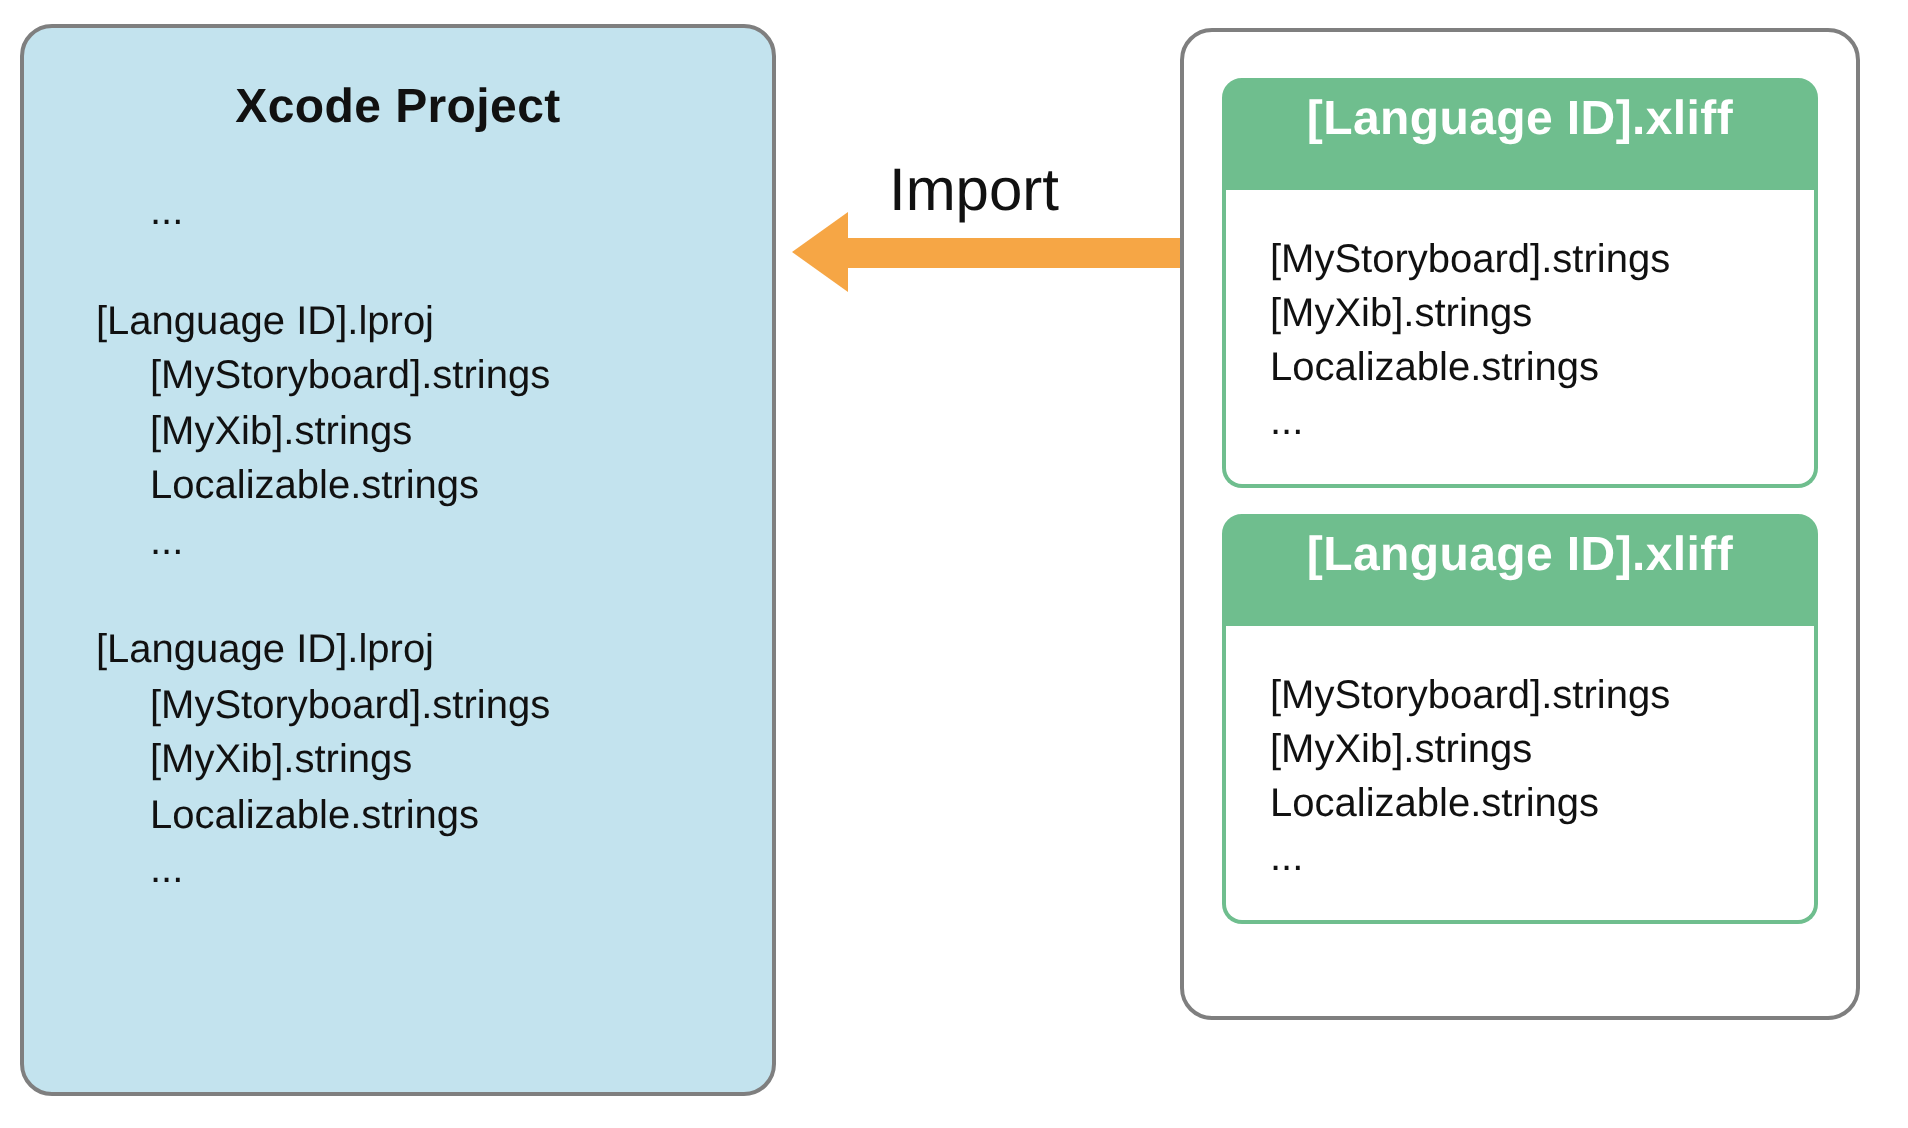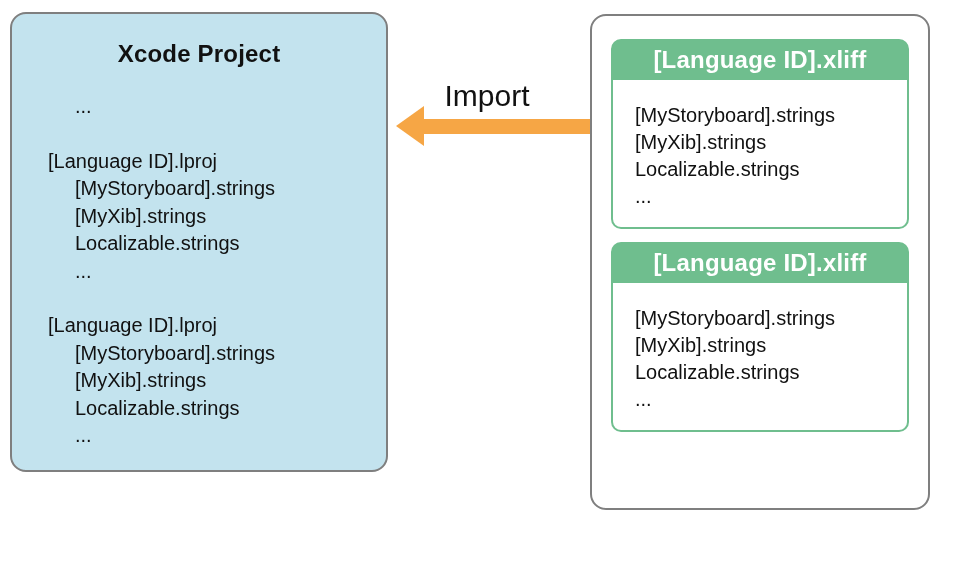--- a/index.html
+++ b/index.html
@@ -9,36 +9,36 @@
     --arrow-orange:#f6a645;
     --text-black:#111111;
   }
   html,body{margin:0;padding:0;}
   body{
     width:954px;height:564px;position:relative;background:#ffffff;
     font-family:"Liberation Sans", sans-serif;color:var(--text-black);
     overflow:hidden;
   }
   .panel{box-sizing:border-box;position:absolute;border:2px solid var(--border-gray);border-radius:16px;}
-  .panel-left{left:10px;top:12px;width:378px;height:460px;background:var(--panel-blue);}
+  .panel-left{left:10px;top:12px;width:378px;height:536px;background:var(--panel-blue);}
   .panel-right{left:590px;top:14px;width:340px;height:496px;background:#ffffff;}
   .panel-title{font-size:24px;font-weight:bold;text-align:center;margin-top:26px;letter-spacing:0.2px;}
   .panel-right .panel-title{margin-top:24px;}
 
   .file-tree{margin:25px 0 0 36px;font-size:20px;line-height:27.5px;}
   .tree-group{margin-bottom:27px;}
   .tree-item{padding-left:27px;}
 
   .xliff-card{width:298px;margin:0 auto;}
   .xliff-card.first{margin-top:23px;}
   .xliff-card.second{margin-top:13px;}
   .xliff-header{
     box-sizing:border-box;background:var(--green);border:2px solid var(--green);
     border-radius:10px 10px 0 0;color:#ffffff;font-weight:bold;font-size:24px;
-    text-align:center;height:41px;line-height:38px;letter-spacing:0.2px;
+    text-align:center;height:56px;line-height:38px;letter-spacing:0.2px;
   }
   .xliff-body{
     box-sizing:border-box;background:#ffffff;border:2px solid var(--green);border-top:none;
     border-radius:0 0 10px 10px;padding:22px 4px 17px 22px;
     font-size:20px;line-height:27px;height:149px;
   }
 
   .arrow-label{position:absolute;left:397px;top:79px;width:180px;text-align:center;font-size:30px;}
   .arrow-shaft{position:absolute;left:423px;top:119px;width:167px;height:15px;background:var(--arrow-orange);}
   .arrow-head{

